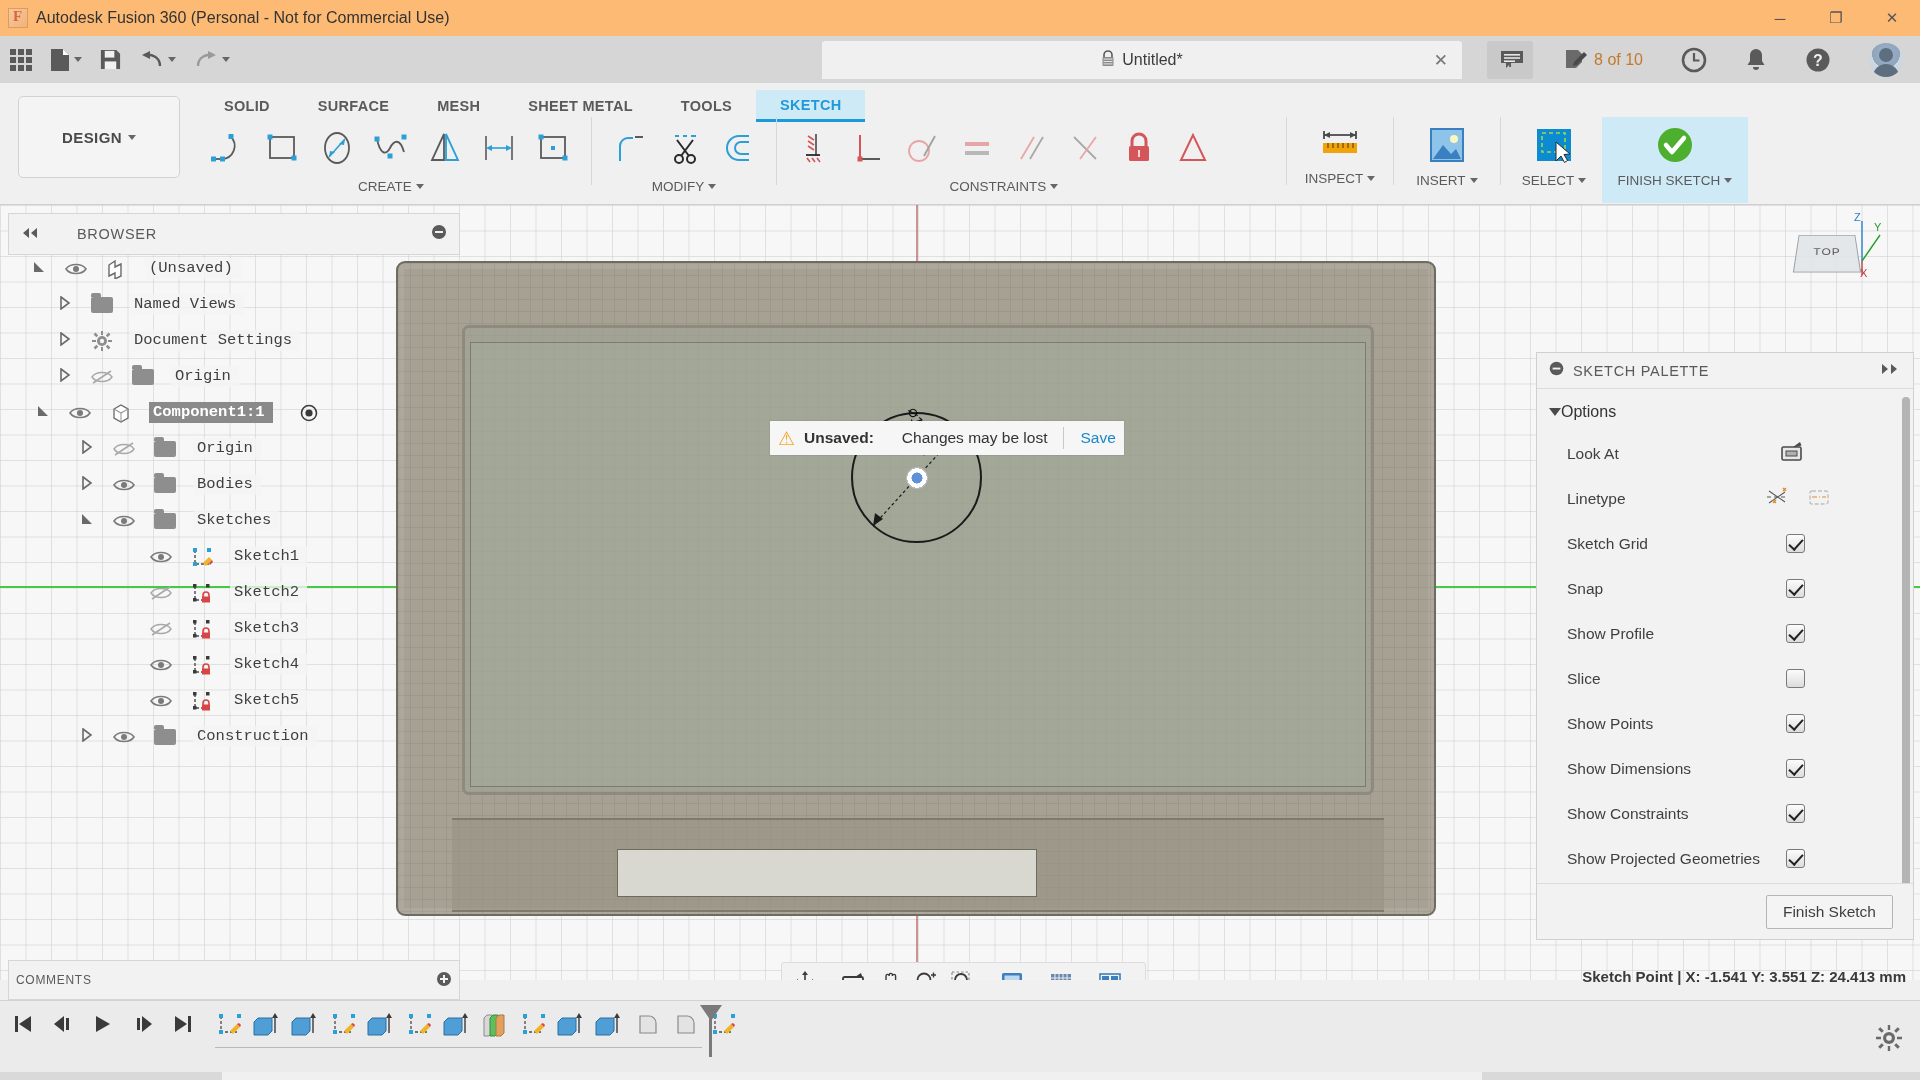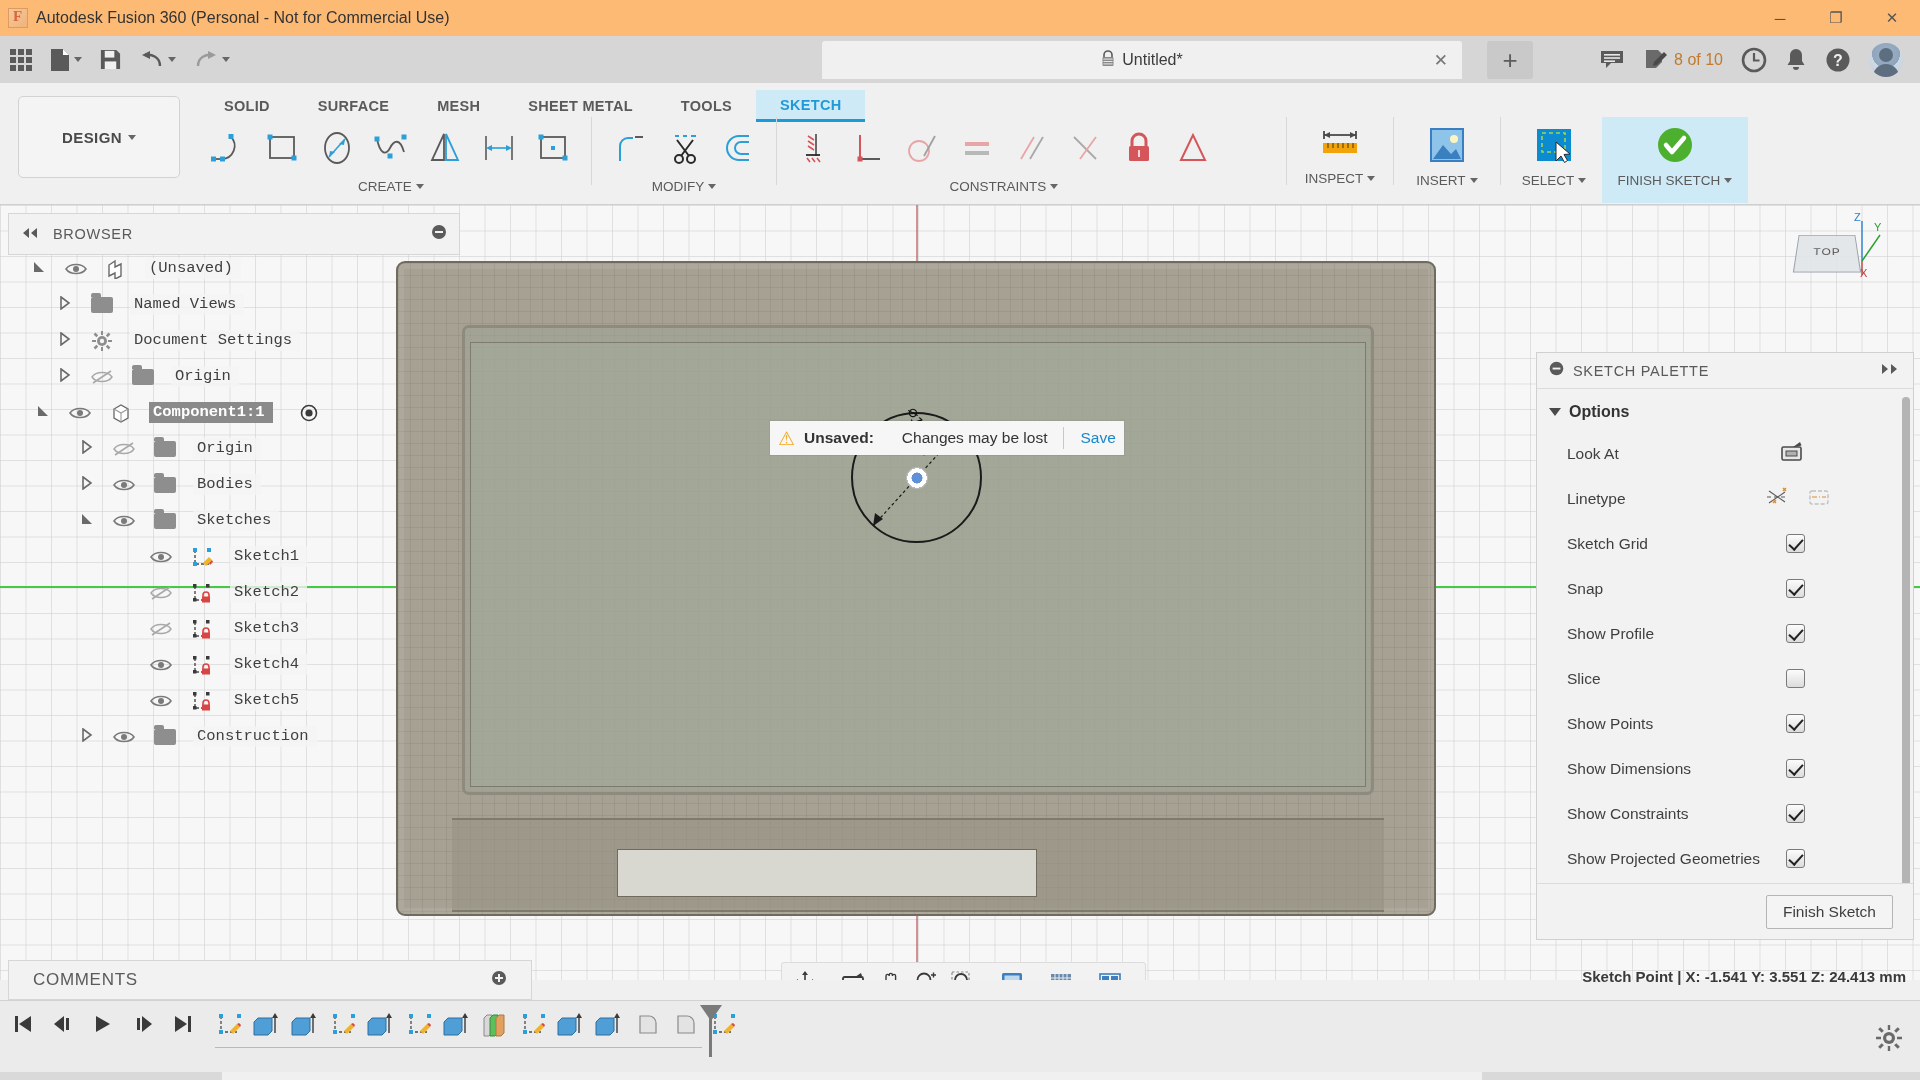--- a/index.html
+++ b/index.html
@@ -66,21 +66,21 @@
     position: absolute; right: 14px; font-size: 17px; color: #777;
   }
   .tab-plus {
     position: absolute; left: 1487px; top: 41px; width: 46px; height: 38px;
     background: #c9c9c9; border-radius: 3px;
     display: flex; align-items: center; justify-content: center;
     font-size: 26px; color: #5d5d5d; font-weight: 300;
   }
   .qat-right {
     position: absolute; right: 8px; top: 36px; height: 47px;
-    display: flex; align-items: center; gap: 0;
+    display: flex; align-items: center; gap: 20px;
   }
   .qr-item {
     height: 42px; padding: 0 9px; display: flex; align-items: center;
     gap: 5px;
   }
   .jobs-count { font-size: 16px; color: #c27a2e; }
   .avatar {
     width: 34px; height: 34px; border-radius: 50%;
     background: radial-gradient(circle at 50% 32%, #9fb3c8 0%, #8fa5bb 48%, #cfd9e3 49%, #c3cedb 100%);
     position: relative; overflow: hidden;
@@ -222,21 +222,21 @@
     transform: perspective(180px) rotateX(42deg);
     display: flex; align-items: center; justify-content: center;
     font-size: 12px; color: #555; letter-spacing: 1px;
   }
   .vc-axis { position: absolute; font-size: 11px; }
 
   
   .browser {
     position: absolute; left: 8px; top: 213px; width: 452px; height: 42px;
     background: #f2f2f2; border: 1px solid #d6d6d6;
-    display: flex; align-items: center; padding: 0 12px;
+    display: flex; align-items: center; padding: 0 12px; gap: 24px;
   }
   .browser .bx-title { font-size: 14.5px; letter-spacing: .7px; color: #5a5a5a; margin-left: 14px; }
   .browser .bx-collapse { margin-left: auto; font-size: 16px; color: #5a5a5a; }
   .tree { position: absolute; left: 8px; top: 258px; width: 452px; }
   .tnode {
     display: flex; align-items: flex-start; height: 36px; gap: 15px;
     font-size: 15.5px; color: #3f3f3f; font-family: Liberation Mono, monospace;
   }
   .tnode .lbl { background: rgba(245,245,245,.78); padding: 1px 8px 2px 4px; }
   .tnode.sel .lbl {
@@ -250,42 +250,42 @@
   .folder {
     width: 22px; height: 16px; background: #8e8e8e; border-radius: 2px; position: relative;
   }
   .folder::before {
     content:""; position:absolute; left:0; top:-4px; width: 10px; height: 4px;
     background: #8e8e8e; border-radius: 2px 2px 0 0;
   }
 
   
   .comments {
-    position: absolute; left: 8px; top: 960px; width: 524px; height: 40px;
+    position: absolute; left: 8px; top: 960px; width: 452px; height: 40px;
     background: #f2f2f2; border: 1px solid #d6d6d6;
-    display: flex; align-items: center; padding: 0 24px;
-    font-size: 17px; color: #5a5a5a; letter-spacing: .7px;
+    display: flex; align-items: center; padding: 0 7px;
+    font-size: 12px; color: #5a5a5a; letter-spacing: .7px;
   }
 
   
   .palette {
     position: absolute; left: 1536px; top: 352px; width: 378px; height: 588px;
     background: #f2f2f2; border: 1px solid #d0d0d0;
     display: flex; flex-direction: column;
   }
   .pal-head {
     height: 36px; display: flex; align-items: center; padding: 0 12px;
     border-bottom: 1px solid #dcdcdc; gap: 9px;
   }
   .pal-head .pt { font-size: 14.5px; color: #5a5a5a; letter-spacing: .7px; }
   .pal-head .pr { margin-left: auto; font-size: 13px; color: #5a5a5a; letter-spacing:-2px;}
   .pal-body { flex: 1; overflow: hidden; position: relative; padding-top: 6px; }
   .pal-sec {
-    display: flex; align-items: center; gap: 8px; padding: 8px 0 10px 12px;
-    font-size: 16px; font-weight: bold; color: #333;
+    display: flex; align-items: center; padding: 8px 0 10px 12px;
+    font-size: 16px; font-weight: normal; color: #333;
   }
   .tri-dn { width:0;height:0;border-left:6px solid transparent;border-right:6px solid transparent;border-top:8px solid #4a4a4a;}
   .pal-row {
     display: flex; align-items: center; height: 45px; padding: 0 0 0 30px;
   }
   .pal-row .plabel { font-size: 15.5px; color: #3f3f3f; }
   .pal-row .pctl { margin-left: auto; margin-right: 82px; display: flex; gap: 18px; align-items: center; }
   .cbx {
     width: 19px; height: 19px; border: 1px solid #7a7a7a; border-radius: 3px;
     background: linear-gradient(#fcfcfc,#dcdcdc); position: relative;

